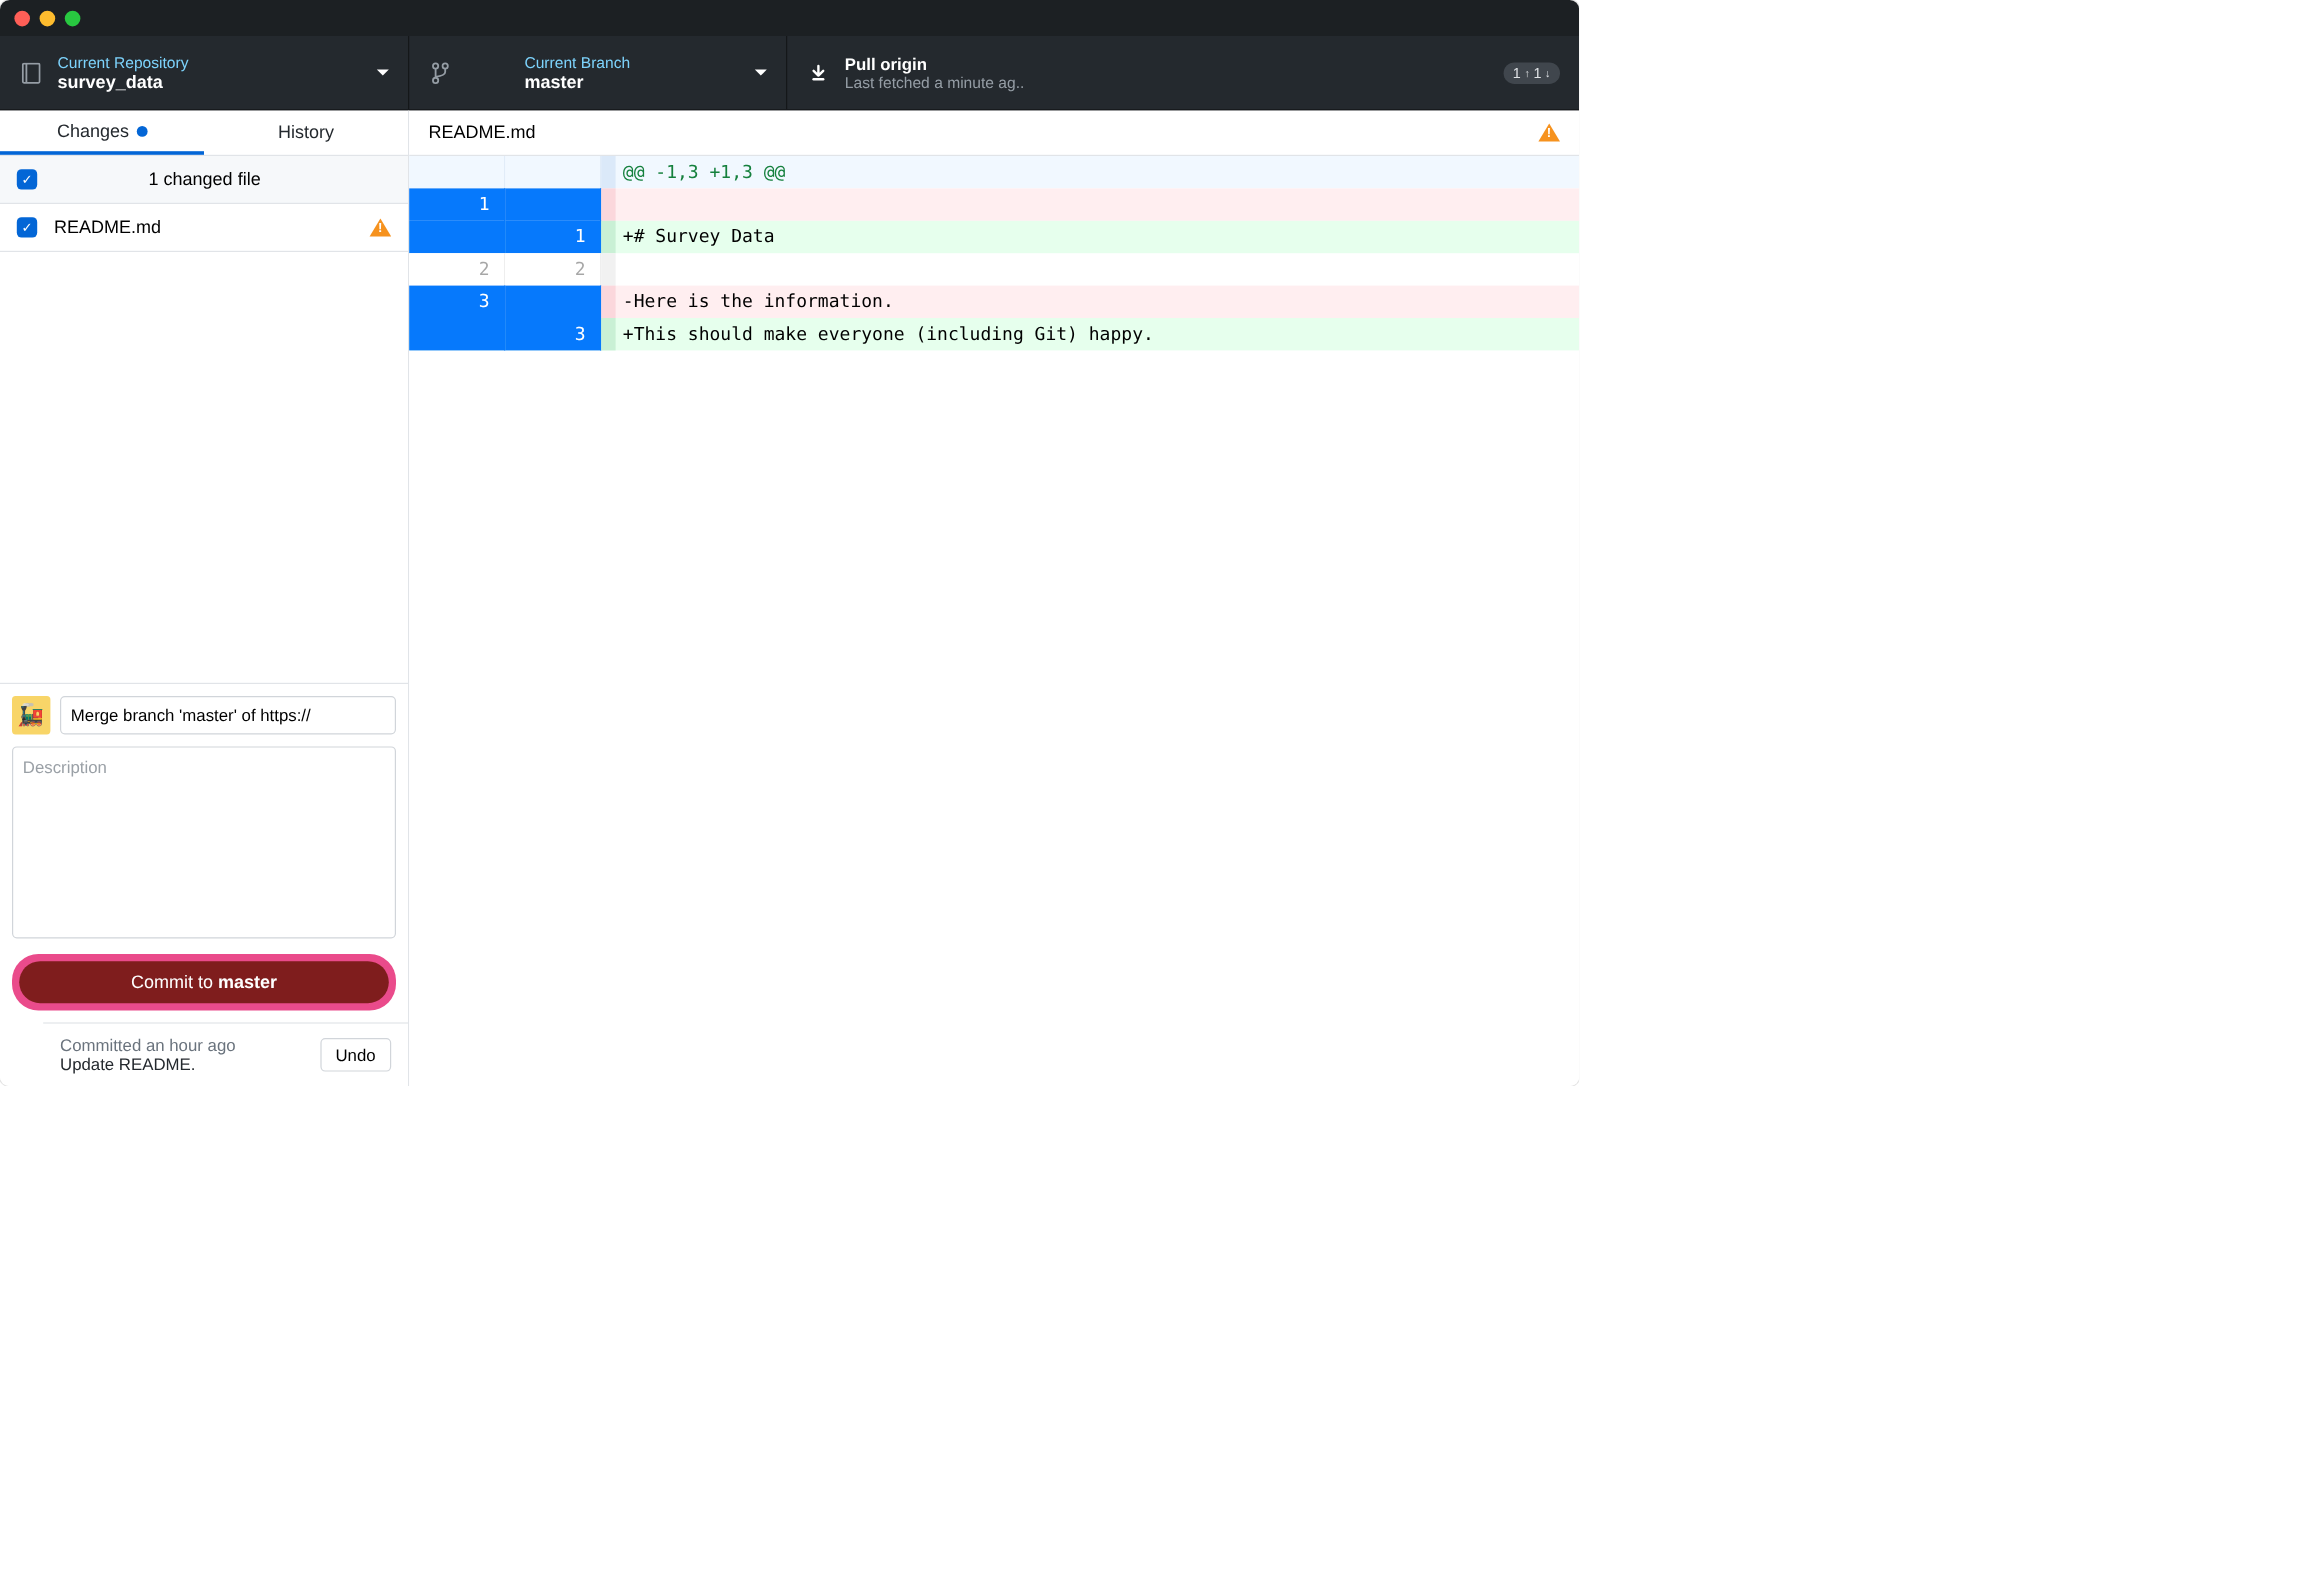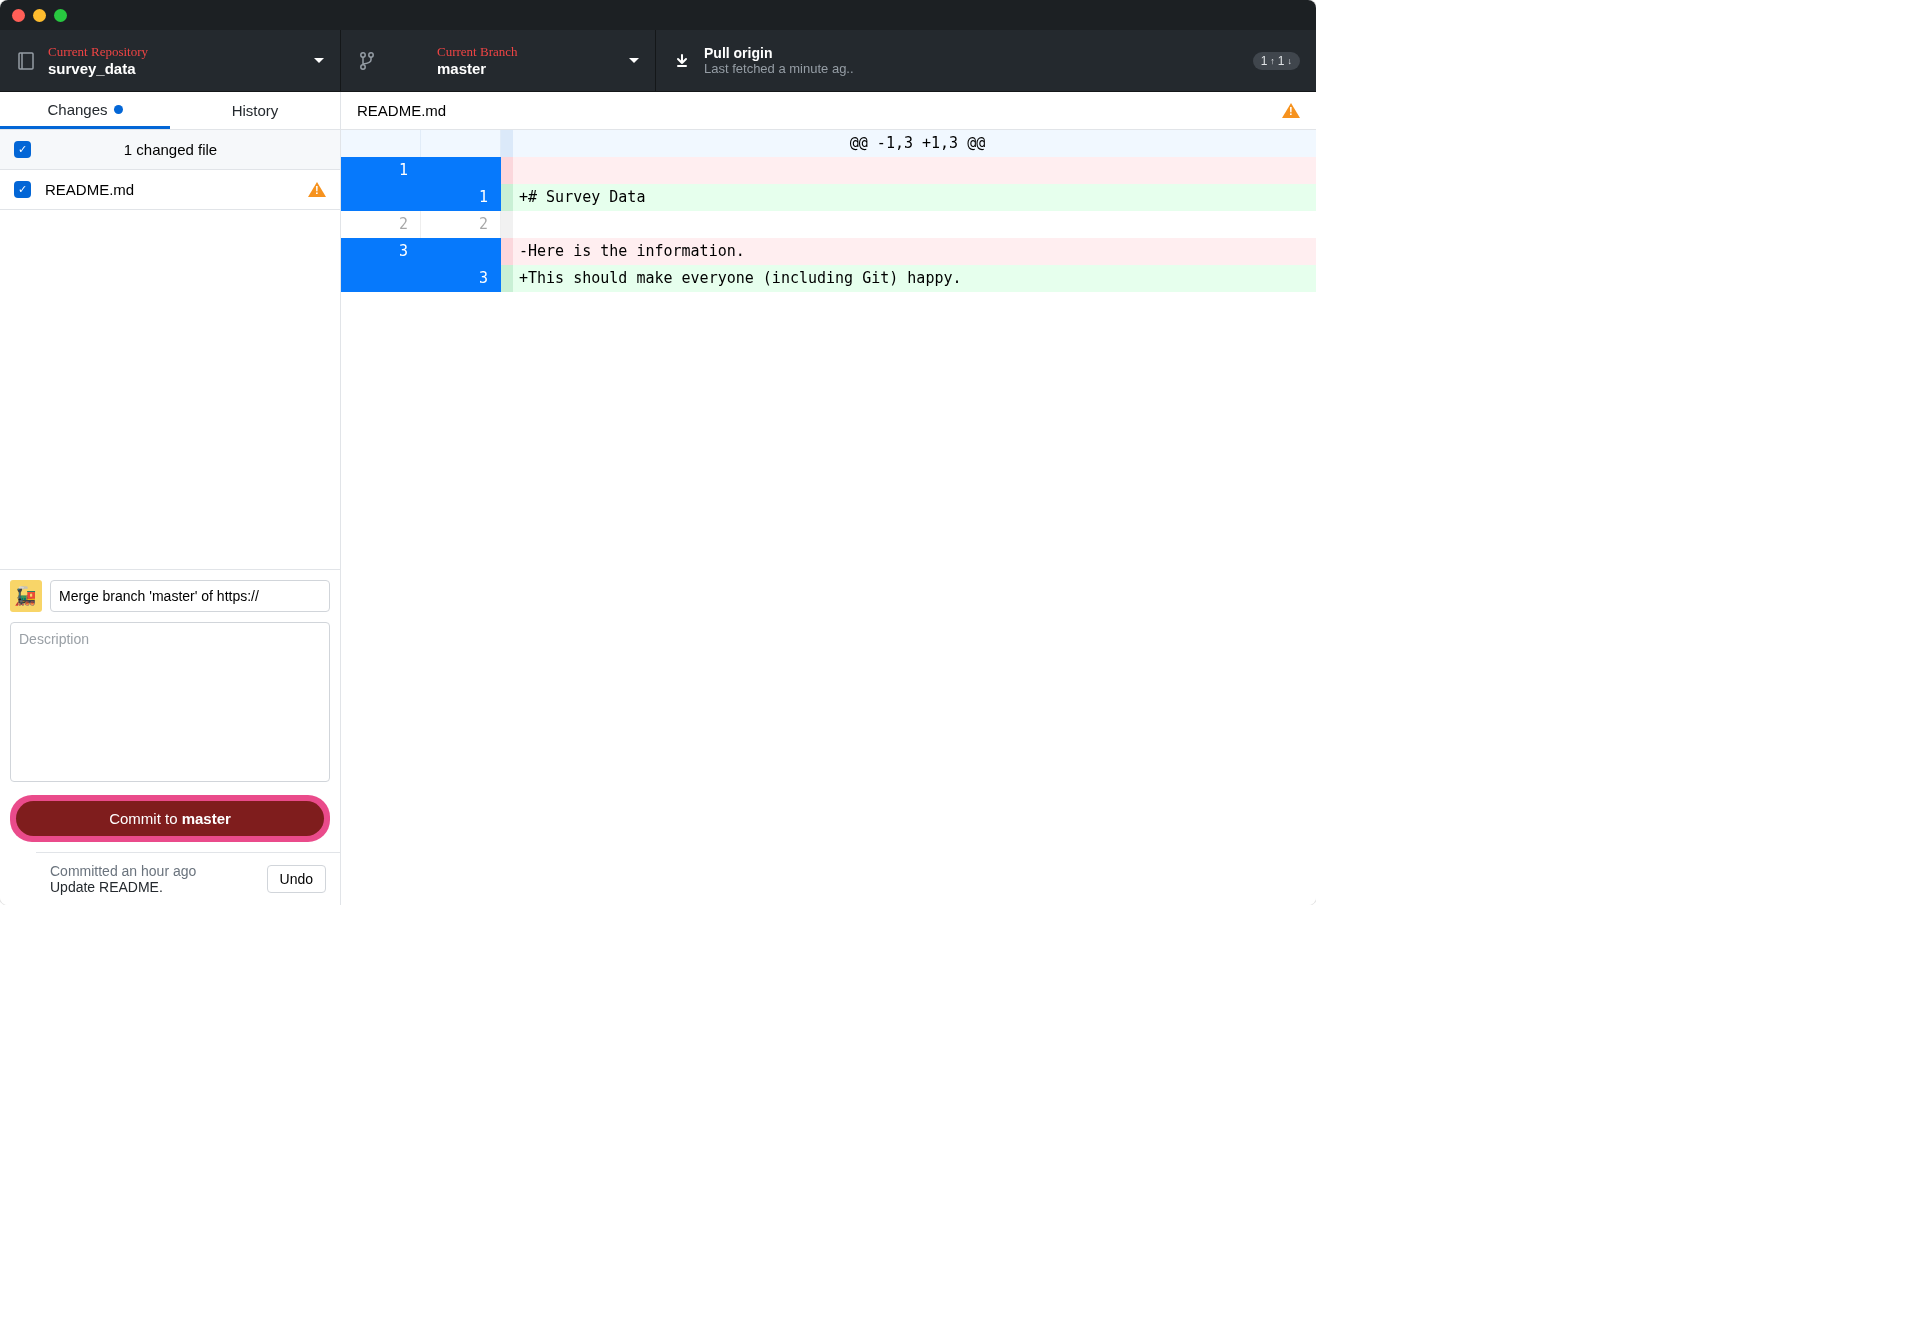--- a/index.html
+++ b/index.html
@@ -51,21 +51,21 @@
     .toolbar-icon {
       width: 20px;
       height: 22px;
       margin-right: 12px;
       color: #959da5;
       display: flex;
       align-items: center;
       justify-content: center;
     }
     .toolbar-text { flex: 1; }
-    .toolbar-label { color: #ef4444; font-size: 13px; font-family: Liberation Serif, serif; }
+    .toolbar-label { color: #7dd3fc; font-size: 13px; }
     .toolbar-value { color: #fff; font-size: 15px; font-weight: 600; }
     .toolbar-sub { color: #959da5; font-size: 13px; }
     .caret-down {
       width: 0; height: 0;
       border-left: 5px solid transparent;
       border-right: 5px solid transparent;
       border-top: 5px solid #fff;
     }
     .badge {
       background: #40464d;
@@ -242,21 +242,21 @@
       border-right: 1px solid #eee;
     }
     .gutter.sel { background: #0679fc; color: #fff; border-right-color: #0679fc; }
     .marker {
       width: 12px;
       background: #f1f1f1;
     }
     .code { flex: 1; padding-left: 6px; white-space: pre; }
     .row-hunk { background: #f1f8ff; }
     .row-hunk .marker { background: #dbe9f9; }
-    .row-hunk .code { color: #000000; text-align: center; }
+    .row-hunk .code { color: #15803d; }
     .row-del { background: #ffeef0; }
     .row-del .marker { background: #fbd7dc; }
     .row-add { background: #e6ffed; }
     .row-add .marker { background: #c9f0d5; }
     .row-ctx .marker { background: #f1f1f1; }
     ::placeholder { color: #9aa0a6; }
   </style>
 </head>
 <body>
 

